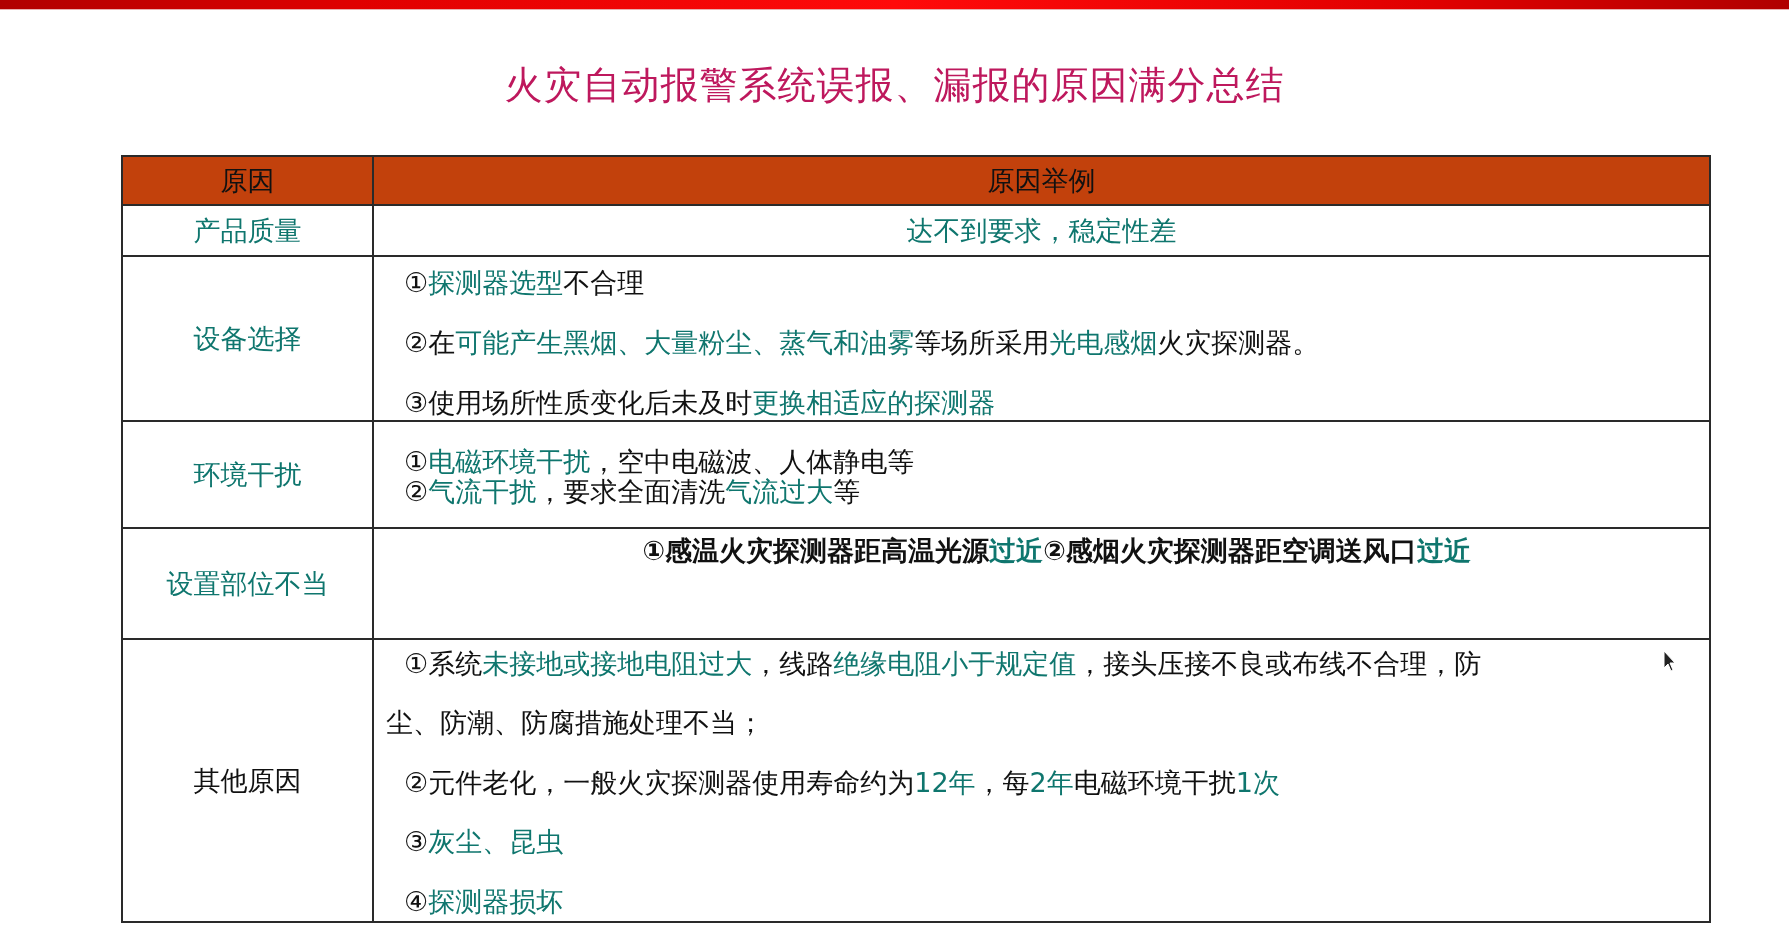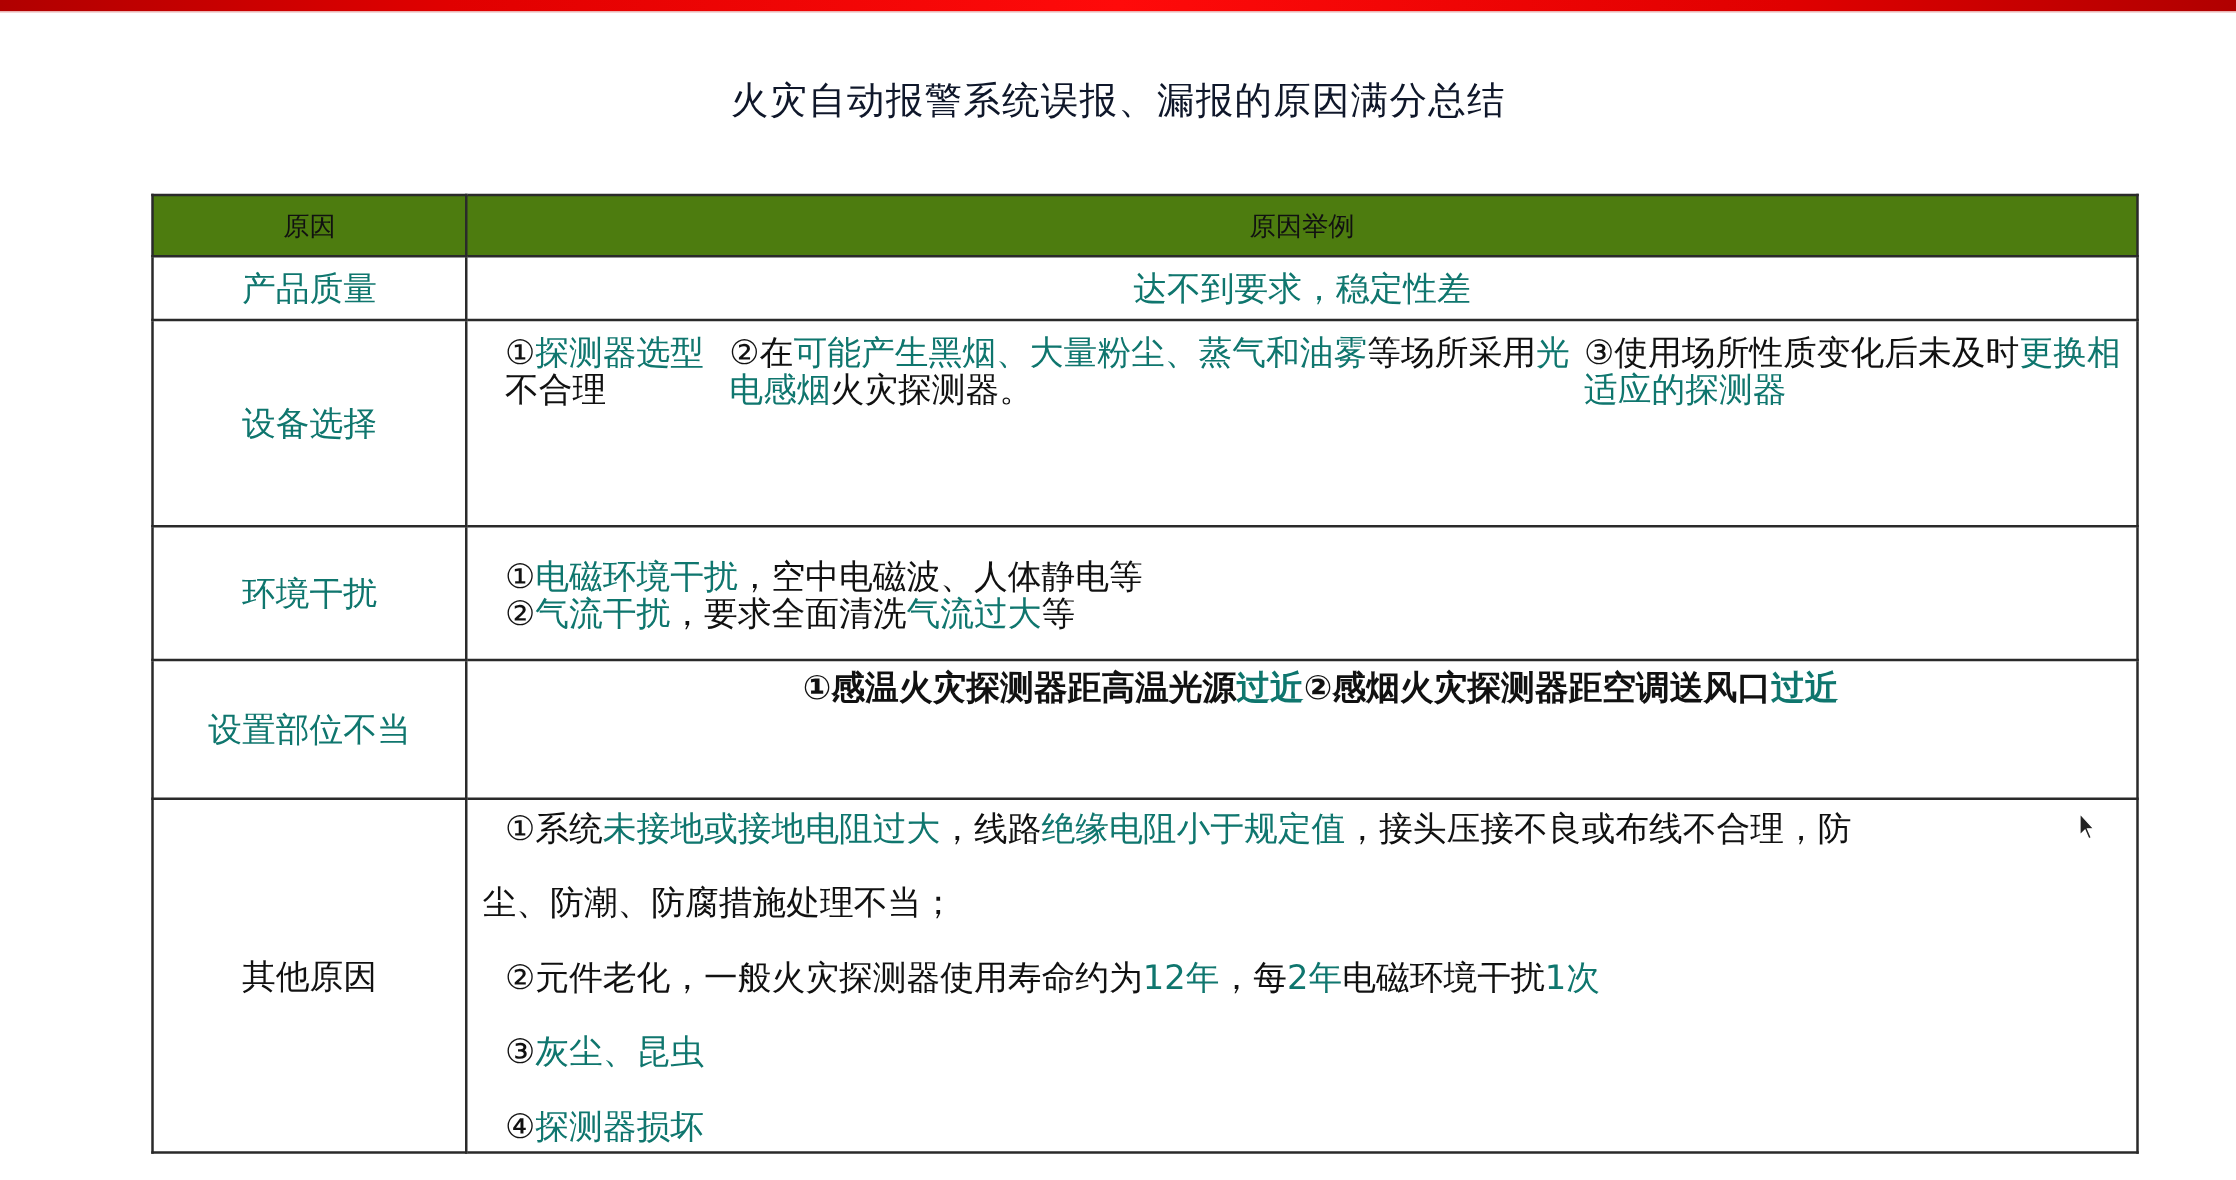--- a/index.html
+++ b/index.html
@@ -9,32 +9,32 @@
   }
   .top-bar {
     position: absolute; left: 0; top: 0; width: 1789px; height: 9px;
     background: linear-gradient(90deg, #b00000 0%, #e00000 20%, #ff0a0a 50%, #e00000 80%, #b00000 100%);
   }
   .top-bar::after {
     content: ""; position: absolute; left: 0; right: 0; bottom: -1px; height: 1px; background: #e8b0b0;
   }
   .title {
     position: absolute; left: 0; width: 1789px; top: 60px; text-align: center;
-    font-size: 30px; letter-spacing: 1px; color: #0f172a;
+    font-size: 38px; letter-spacing: 1px; color: #be185d;
   }
   table.summary {
     position: absolute; left: 121px; top: 155px; width: 1588px;
     border-collapse: collapse; table-layout: fixed;
   }
   table.summary td, table.summary th {
     border: 2px solid #2a2a2a; padding: 0; vertical-align: middle;
   }
   table.summary col.c1 { width: 251px; }
   table.summary col.c2 { width: 1337px; }
-  th { background: #4d7c0f; font-weight: normal; font-size: 21px; height: 47px; }
+  th { background: #c2410c; font-weight: normal; font-size: 27px; height: 47px; }
   .reason { text-align: center; font-size: 27px; }
   .red { color: #0f766e; }
   .blk { color: #111; }
   .ex-center { text-align: center; font-size: 27px; height: 47px; }
   .ex { font-size: 27px; padding-left: 30px !important; }
   .ex .line { display: block; line-height: 30px; }
 </style>
 </head>
 <body>
 
@@ -57,21 +57,21 @@
     <tr style="height:51px;">
       <td class="reason red">产品质量</td>
       <td class="ex-center">
         <span class="red">达不到要求，稳定性差</span>
       </td>
     </tr>
 
     <tr style="height:165px;">
       <td class="reason red">设备选择</td>
       <td class="ex">
-        <div style="display:flex;justify-content:space-between;height:150px;padding-top:8px;">
+        <div style="display:flex;flex-direction:column;justify-content:space-between;height:150px;padding-top:8px;">
           <span class="line"><span class="blk">①</span><span class="red">探测器选型</span><span class="blk">不合理</span></span>
           <span class="line"><span class="blk">②在</span><span class="red">可能产生黑烟、大量粉尘、蒸气和油雾</span><span class="blk">等场所采用</span><span class="red">光电感烟</span><span class="blk">火灾探测器。</span></span>
           <span class="line"><span class="blk">③使用场所性质变化后未及时</span><span class="red">更换相适应的探测器</span></span>
         </div>
       </td>
     </tr>
 
     <tr style="height:107px;">
       <td class="reason red">环境干扰</td>
       <td class="ex">

